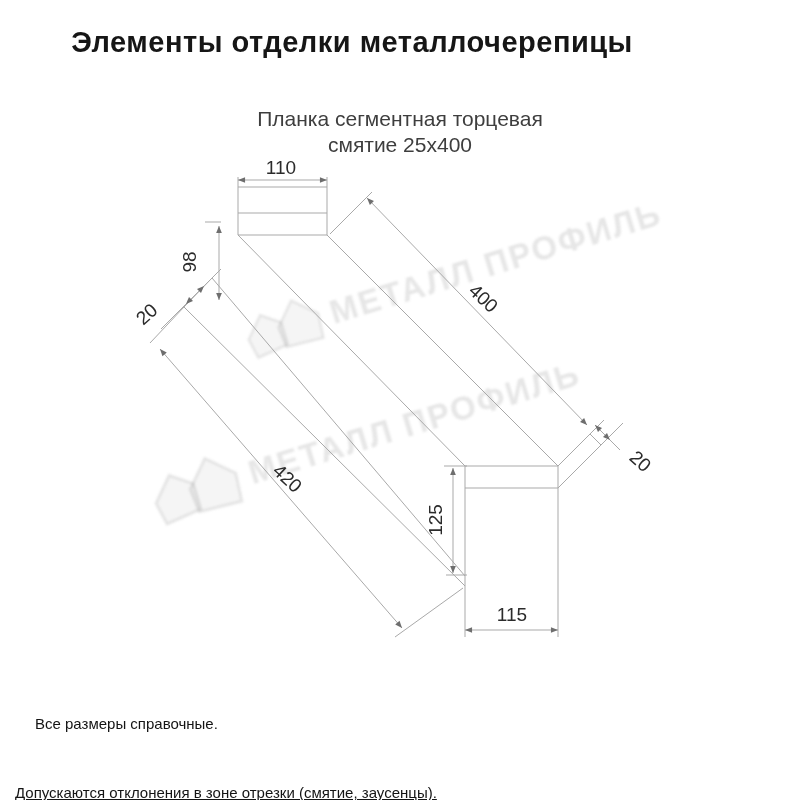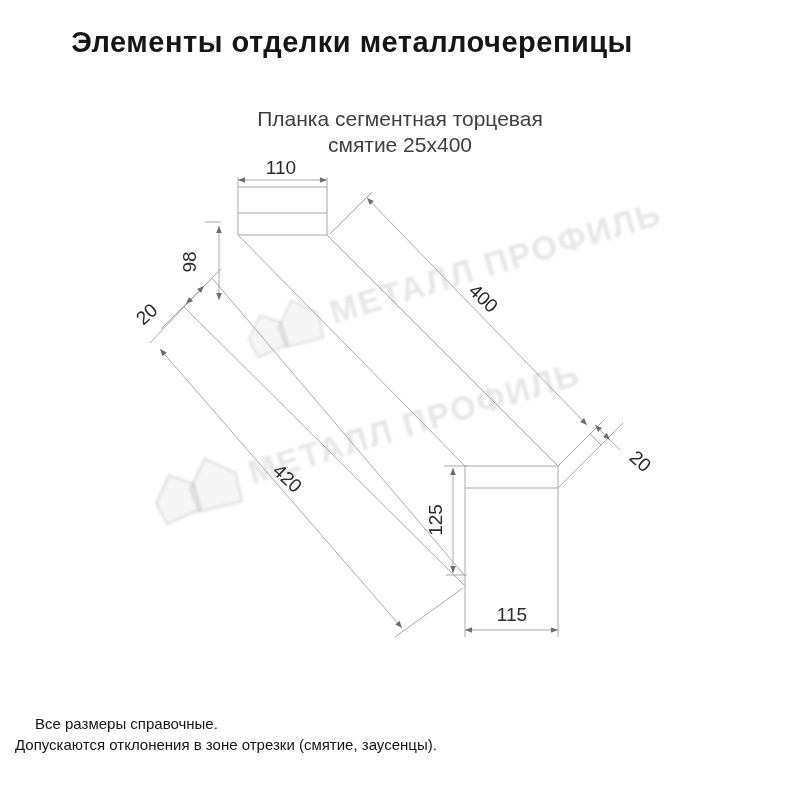--- a/index.html
+++ b/index.html
@@ -4,21 +4,21 @@
 <style>
   html,body{margin:0;padding:0;background:#fff;}
   .page{position:relative;width:800px;height:800px;background:#ffffff;overflow:hidden;
         font-family:"Liberation Sans","DejaVu Sans",sans-serif;}
   .title{position:absolute;top:26px;left:0;width:704px;text-align:center;
          font-size:29px;font-weight:bold;color:#161616;letter-spacing:0.5px;}
   .subtitle{position:absolute;top:106px;left:0;width:800px;text-align:center;
             font-size:21px;line-height:26px;color:#3e3e3e;}
   .footer{position:absolute;left:15px;font-size:15px;color:#141414;}
   .footer.l1{top:715px;margin-left:20px;}
-  .footer.l2{top:736px;}
+  .footer.l2{top:784px;text-decoration:underline;}
   svg.draw{position:absolute;left:0;top:0;}
   .thin{stroke:#a9a9a9;stroke-width:1;fill:none;}
   .dimtext{font-family:"Liberation Sans","DejaVu Sans",sans-serif;font-size:19px;fill:#2b2b2b;}
   .wm{filter:blur(1.1px);}
   .wmtext{font-family:"Liberation Sans","DejaVu Sans",sans-serif;font-weight:bold;
           font-size:33px;letter-spacing:2px;fill:rgba(60,60,60,0.13);}
   .wmlogo{fill:rgba(120,120,120,0.07);stroke:rgba(100,100,100,0.14);stroke-width:2.5;}
 </style>
 </head>
 <body>

